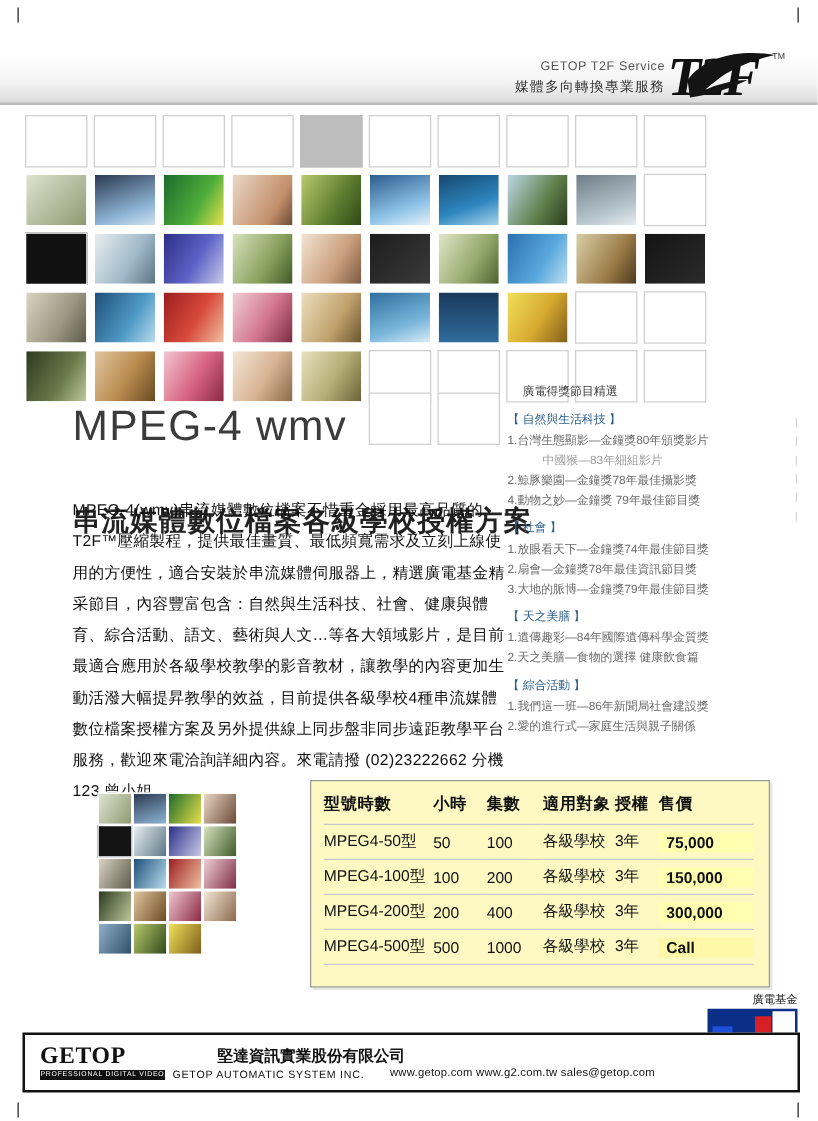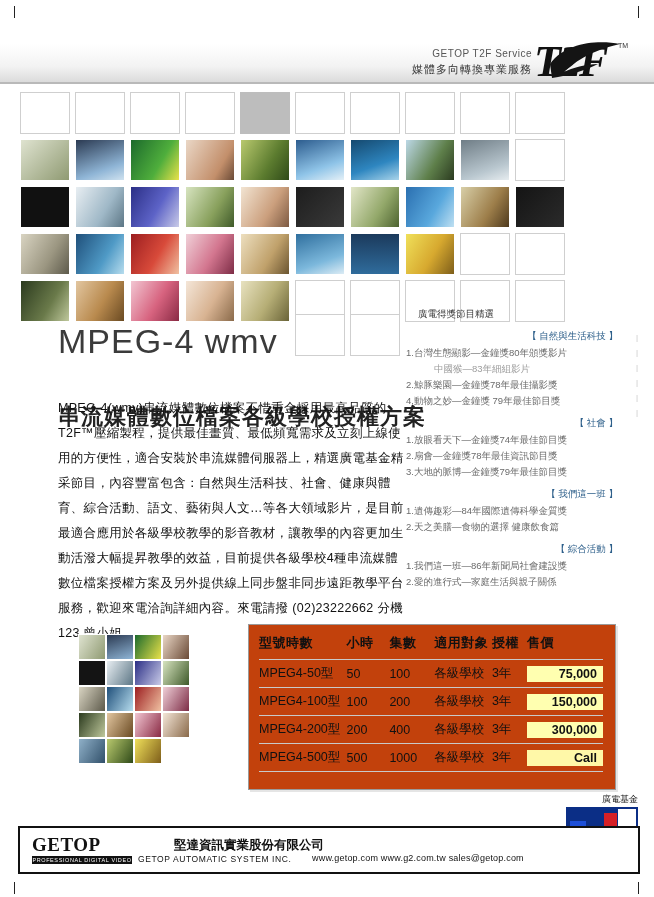--- a/index.html
+++ b/index.html
@@ -65,57 +65,57 @@
     font-size:12.5px; line-height:25px; color:#111;
     letter-spacing:0.3px;
   }
 
   
   .awards {
     position:absolute; left:406px; top:306px; width:212px;
     font-size:9.5px; line-height:16px; color:#4a4a4a;
   }
   .awards .aw-title { color:#3a3a3a; font-size:9.5px; margin-bottom:2px;margin-left:12px; }
-  .awards .aw-head { color:#2d5f8a; margin:6px 0 1px; font-size:9.5px;text-align:right; }
+  .awards .aw-head { color:#2d5f8a; margin:6px 0 1px; font-size:9.5px; }
   .awards .aw-item { color:#6b6b6b; white-space:nowrap; overflow:hidden; }
   .awards .fade { color:#9d9d9d; }
 
   
   .edge-marks { position:absolute; right:4px; top:330px; width:14px; }
   .edge-marks div { font-size:8px; color:#c8c8c8; line-height:15px; }
 
   
   .mosaic { position:absolute; left:78px; top:634px; width:126px; height:146px; background:#fff; }
   .mosaic .m {
     position:absolute; width:28px; height:26px; box-sizing:border-box; border:1px solid #fff;
   }
 
   
   .table-wrap {
     position:absolute; left:248px; top:624px; width:366px; height:164px;
-    background:#c2410c; border:1px solid #9a9a9a;
+    background:#fef9c3; border:1px solid #9a9a9a;
     box-shadow:2px 2px 0 rgba(0,0,0,0.10);
   }
   table.price { border-collapse:collapse; width:344px; margin:9px 0 0 10px; }
   table.price th {
     font-size:13px; font-weight:bold; color:#111; text-align:left; padding:0 0 7px 0;
     letter-spacing:0.5px;
   }
   table.price td {
     font-size:12.5px; color:#111; padding:5px 0; border-top:1px solid #c9c9c9;
   }
   table.price tr.last td { border-bottom:1px solid #c9c9c9; }
   .c-model { width:104px; }
   .c-hours { width:52px; }
   .c-eps   { width:52px; }
   .c-target{ width:76px; }
   .c-lic   { width:44px; }
   .c-price { width:  auto; }
   .price-cell {
-    display:inline-block; min-width:64px; text-align:right;
+    display:inline-block; min-width:64px; text-align:left;
     background:#ffffb0; color:#111; font-weight:bold; padding:1px 6px;
   }
   .price-cell.call { background:#fff8a8; }
 
   
   .footer-band {
     position:absolute; left:18px; top:826px; width:618px; height:44px;
     border:2px solid #111; background:#ffffff;
   }
   .getop-logo {
@@ -260,21 +260,21 @@
     <div class="aw-item">1.台灣生態顯影—金鐘獎80年頒獎影片</div>
     <div class="aw-item fade" style="padding-left:28px;">中國猴—83年細組影片</div>
     <div class="aw-item">2.鯨豚樂園—金鐘獎78年最佳攝影獎</div>
     <div class="aw-item">4.動物之妙—金鐘獎 79年最佳節目獎</div>
 
     <div class="aw-head">【 社會 】</div>
     <div class="aw-item">1.放眼看天下—金鐘獎74年最佳節目獎</div>
     <div class="aw-item">2.扇會—金鐘獎78年最佳資訊節目獎</div>
     <div class="aw-item">3.大地的脈博—金鐘獎79年最佳節目獎</div>
 
-    <div class="aw-head">【 我們這一班 】</div>
+    <div class="aw-head">【 天之美膳 】</div>
     <div class="aw-item">1.遺傳趣彩—84年國際遺傳科學金質獎</div>
     <div class="aw-item">2.天之美膳—食物的選擇 健康飲食篇</div>
 
     <div class="aw-head">【 綜合活動 】</div>
     <div class="aw-item">1.我們這一班—86年新聞局社會建設獎</div>
     <div class="aw-item">2.愛的進行式—家庭生活與親子關係</div>
   </div>
 
   <div class="edge-marks">
     <div>|</div>

